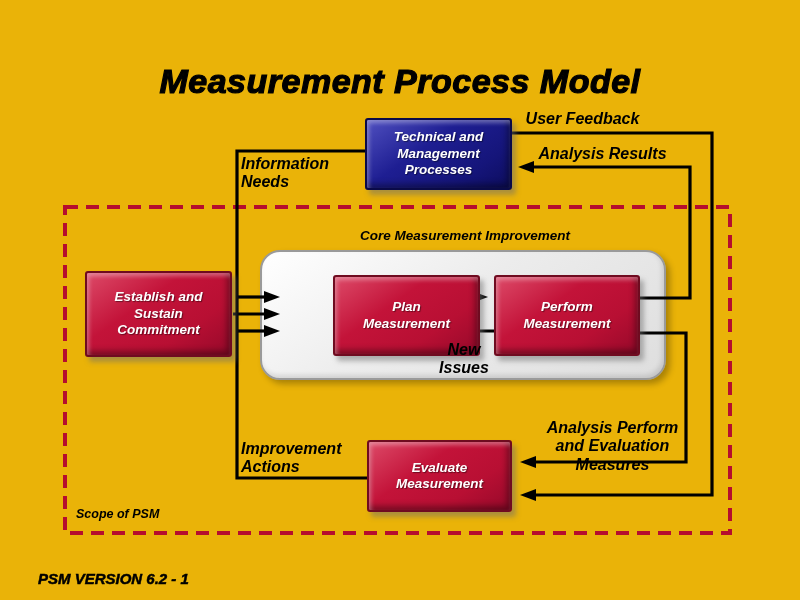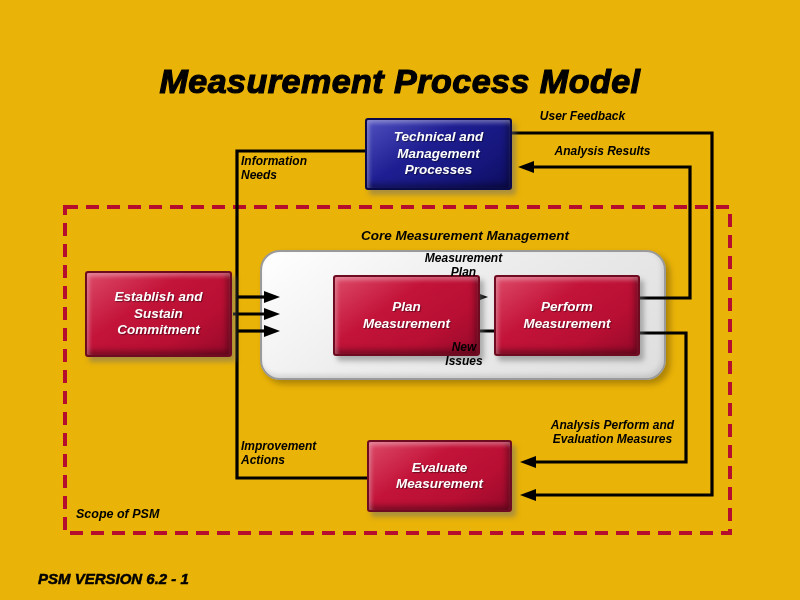--- a/index.html
+++ b/index.html
@@ -41,21 +41,21 @@
   .box-evaluate{left:367px;top:440px;width:145px;height:72px;}
   
   .core-container{
     left:260px;top:250px;width:406px;height:130px;z-index:1;border-radius:20px;
     background:linear-gradient(145deg,#ffffff 0%,#ececec 45%,#dedede 100%);
     border:2px solid #9a9a9a;box-sizing:border-box;
     box-shadow:4px 4px 6px rgba(0,0,0,.28), inset -2px -3px 5px rgba(0,0,0,.12);
   }
   
   .flbl{
-    z-index:4;color:#000;font-weight:bold;font-style:italic;font-size:12px;line-height:1.15;
+    z-index:4;color:#000;font-weight:bold;font-style:italic;font-size:16px;line-height:1.15;
   }
   .ctr{text-align:center;}
   .lbl-core{left:320px;top:228px;width:290px;text-align:center;font-size:13.5px;}
   .lbl-user-feedback{left:520px;top:110px;width:125px;}
   .lbl-analysis-results{left:535px;top:145px;width:135px;}
   .lbl-info-needs{left:241px;top:155px;width:85px;}
   .lbl-improvement{left:241px;top:440px;width:100px;}
   .lbl-analysis-eval{left:540px;top:419px;width:145px;}
   .lbl-meas-plan{left:416px;top:252px;width:95px;}
   .lbl-new-issues{left:433px;top:341px;width:62px;}
@@ -92,32 +92,31 @@
     <polyline points="640,298 690,298 690,167 532,167" fill="none" stroke="#000" stroke-width="3.2" marker-end="url(#arw)"></polyline>
 
     <polyline points="640,333 686,333 686,462 534,462" fill="none" stroke="#000" stroke-width="3.2" marker-end="url(#arw)"></polyline>
 
     <line x1="432" y1="297" x2="474" y2="297" stroke="#000" stroke-width="3.2" marker-end="url(#arw)"></line>
 
     <line x1="494" y1="331" x2="453" y2="331" stroke="#000" stroke-width="3.2" marker-end="url(#arw)"></line>
   </svg>
 
   <div class="abs core-container"></div>
-  <div class="abs flbl lbl-core">Core Measurement Management</div>
+  <div class="abs flbl lbl-core">Core Measurement Improvement</div>
 
   <div class="abs pbox blue box-technical">Technical and Management Processes</div>
   <div class="abs pbox red box-establish">Establish and Sustain Commitment</div>
   <div class="abs pbox red box-plan">Plan Measurement</div>
   <div class="abs pbox red box-perform">Perform Measurement</div>
   <div class="abs pbox red box-evaluate">Evaluate Measurement</div>
 
   <div class="abs flbl ctr lbl-user-feedback">User Feedback</div>
   <div class="abs flbl ctr lbl-analysis-results">Analysis Results</div>
   <div class="abs flbl lbl-info-needs">Information Needs</div>
   <div class="abs flbl lbl-improvement">Improvement Actions</div>
   <div class="abs flbl ctr lbl-analysis-eval">Analysis Perform and Evaluation Measures</div>
-  <div class="abs flbl ctr lbl-meas-plan">Measurement Plan</div>
   <div class="abs flbl ctr lbl-new-issues">New Issues</div>
 
   <div class="abs flbl lbl-scope">Scope of PSM</div>
   <div class="abs footer">PSM VERSION 6.2 - 1</div>
 
 </div>
 
 </body></html>

